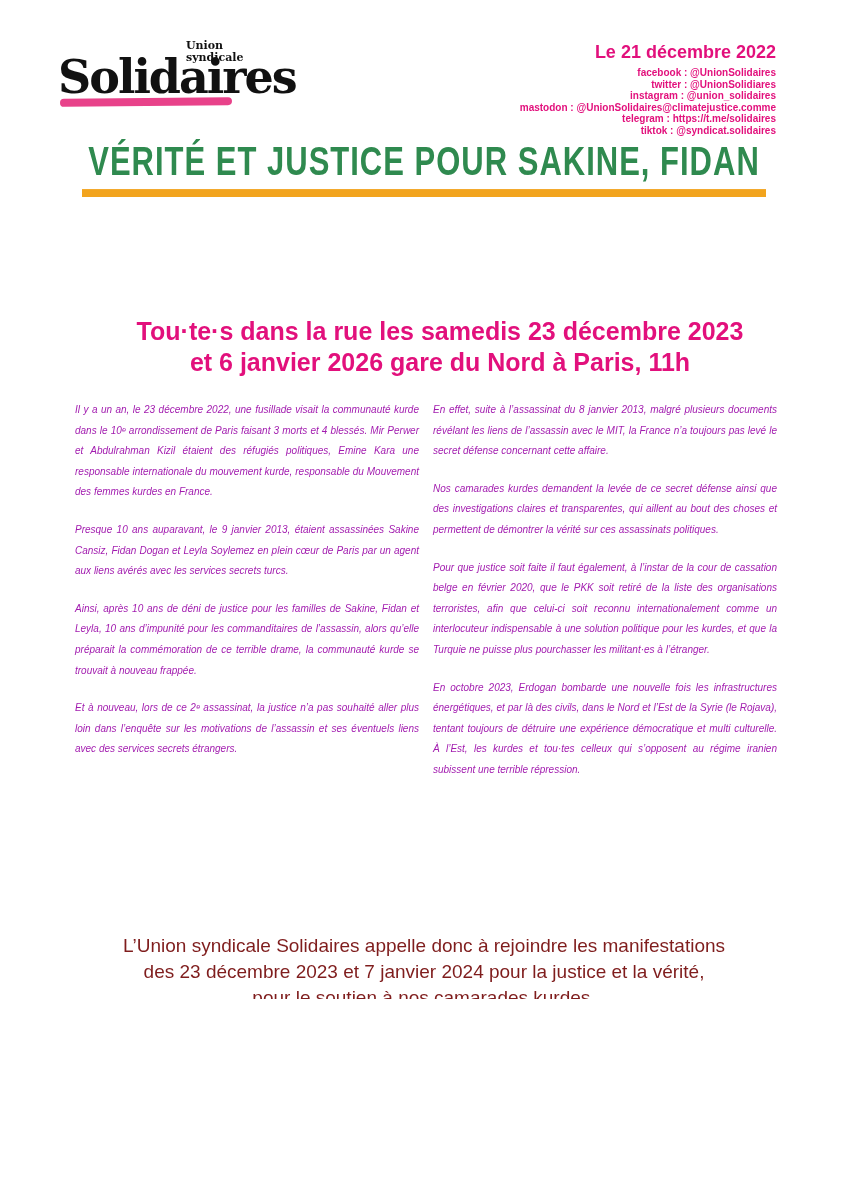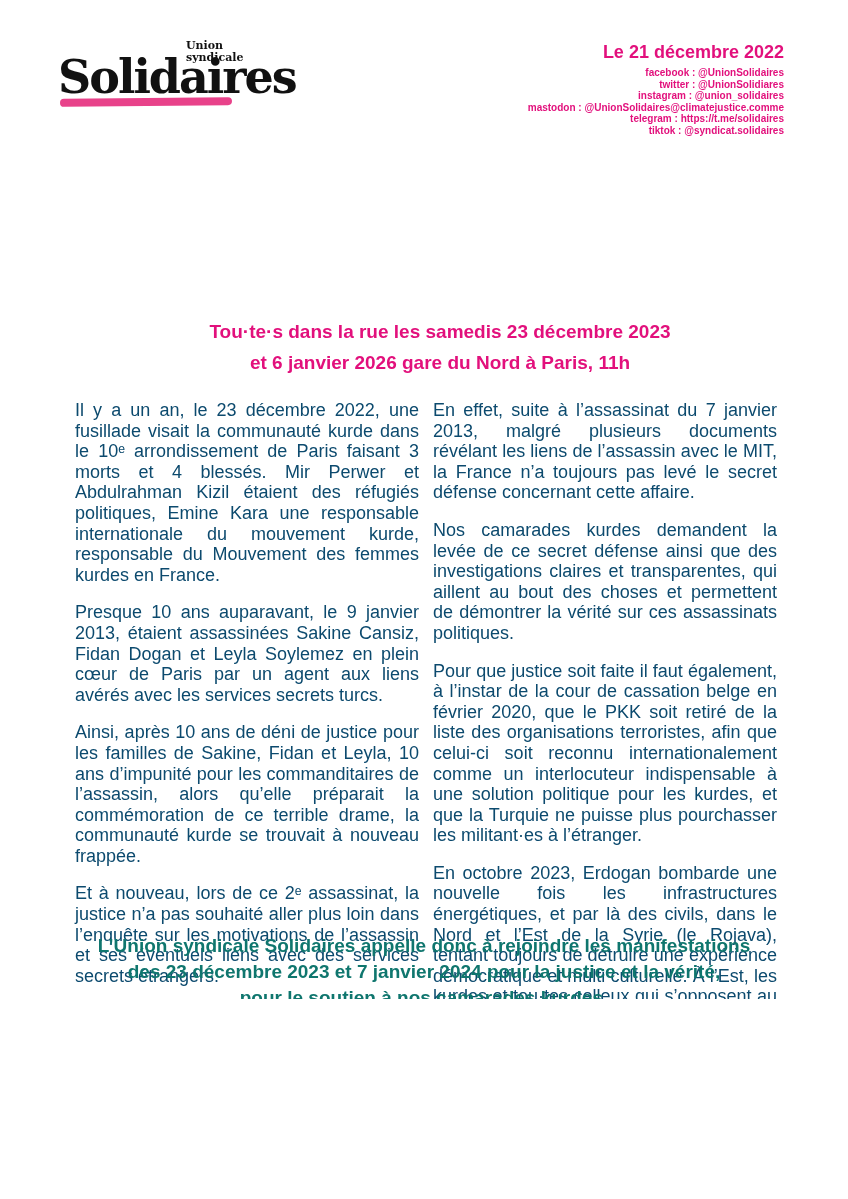--- a/index.html
+++ b/index.html
@@ -11,47 +11,47 @@
 
   
   .logo-block { position:absolute; left:58px; top:36px; width:200px; }
   .logo-union { position:absolute; left:128px; top:4px; font-family:"DejaVu Serif", serif;
     font-weight:bold; font-size:11px; line-height:12px; color:#111; }
   .logo-name { position:absolute; left:0; top:14px; font-family:"DejaVu Serif", serif;
     font-weight:bold; font-size:46px; letter-spacing:-2px; color:#111; }
   .logo-brush { position:absolute; left:2px; top:62px; width:172px; height:8px;
     background:#e8428a; border-radius:4px; transform:rotate(-0.6deg); }
 
-  .header-meta { position:absolute; right:64px; top:42px; text-align:right; color:#e2107c; }
+  .header-meta { position:absolute; right:72px; top:42px; text-align:right; color:#e2107c; }
   .header-date { font-size:18px; font-weight:bold; margin-bottom:4px; }
   .social-line { font-size:10px; font-weight:bold; line-height:11.5px; }
 
   
   .main-title { position:absolute; left:0; top:152px; width:848px; text-align:center; }
   .title-line { display:block; height:54px; }
   .title-line span {
     display:inline-block; font-weight:800; font-size:31px; letter-spacing:1px;
     color:#2f8a4f; text-transform:uppercase;
     transform:scaleY(1.32); transform-origin:center bottom;
     border-bottom:6px solid #f2a41e; padding:0 6px 3px 6px;
   }
 
   
   .subtitle { position:absolute; left:0; top:316px; width:848px; text-align:center;
-    color:#e2107c; font-weight:bold; font-size:19px; line-height:31px;padding-left:32px; }
+    color:#e2107c; font-weight:bold; font-size:25px; line-height:31px;padding-left:32px; }
 
   
   .columns { position:absolute; left:75px; top:400px; width:702px; display:flex; gap:14px; }
   .col { width:344px; }
-  .col p { font-size:18px; line-height:20.6px; color:#0c4a6e; text-align:justify;
-    margin-bottom:17px; hyphens:auto; }
+  .col p { font-size:10px; line-height:20.6px; color:#a21caf; text-align:justify;
+    margin-bottom:17px; hyphens:auto;font-style:italic; }
 
   
   .cta { position:absolute; left:44px; top:933px; width:760px; text-align:center;
-    color:#0f766e; font-weight:bold; font-size:19px; line-height:26px; }
+    color:#7f1d1d; font-weight:normal; font-size:19px; line-height:26px; }
 
   
   .banner { position:absolute; left:14px; top:1046px; width:820px; height:140px;
     background:#f1b23b; overflow:hidden; }
   .red-wedge { position:absolute; left:0; top:0; width:250px; height:140px; background:#e23a28;
     clip-path:polygon(0 0, 58% 0, 100% 30%, 34% 100%, 0 100%); }
   .pennant { position:absolute; left:212px; top:-6px; width:95px; height:88px; background:#e23a28;
     clip-path:polygon(0 0, 100% 0, 45% 100%); transform:rotate(-8deg); }
   .green-flag { position:absolute; left:258px; top:-10px; width:118px; height:74px;
     background:#2e7d46; transform:rotate(6deg); }
@@ -98,36 +98,37 @@
     <div class="header-date">Le 21 décembre 2022</div>
     <div class="social-line">facebook : @UnionSolidaires</div>
     <div class="social-line">twitter : @UnionSolidiares</div>
     <div class="social-line">instagram : @union_solidaires</div>
     <div class="social-line">mastodon : @UnionSolidaires@climatejustice.comme</div>
     <div class="social-line">telegram : https://t.me/solidaires</div>
     <div class="social-line">tiktok : @syndicat.solidaires</div>
   </div>
 
   <div class="main-title">
+    <div class="title-line"><span>Vérité et justice pour Sakine, Fidan</span></div>
   </div>
 
   <div class="subtitle">
     <div>Tou·te·s dans la rue les samedis 23 décembre 2023</div>
     <div>et 6 janvier 2026 gare du Nord à Paris, 11h</div>
   </div>
 
   <div class="columns">
     <div class="col">
       <p>Il y a un an, le 23 décembre 2022, une fusillade visait la communauté kurde dans le 10ᵉ arrondissement de Paris faisant 3 morts et 4 blessés. Mir Perwer et Abdulrahman Kizil étaient des réfugiés politiques, Emine Kara une responsable internationale du mouvement kurde, responsable du Mouvement des femmes kurdes en France.</p>
       <p>Presque 10 ans auparavant, le 9 janvier 2013, étaient assassinées Sakine Cansiz, Fidan Dogan et Leyla Soylemez en plein cœur de Paris par un agent aux liens avérés avec les services secrets turcs.</p>
       <p>Ainsi, après 10 ans de déni de justice pour les familles de Sakine, Fidan et Leyla, 10 ans d’impunité pour les commanditaires de l’assassin, alors qu’elle préparait la commémoration de ce terrible drame, la communauté kurde se trouvait à nouveau frappée.</p>
       <p>Et à nouveau, lors de ce 2ᵉ assassinat, la justice n’a pas souhaité aller plus loin dans l’enquête sur les motivations de l’assassin et ses éventuels liens avec des services secrets étrangers.</p>
     </div>
     <div class="col">
-      <p>En effet, suite à l’assassinat du 7 janvier 2013, malgré plusieurs documents révélant les liens de l’assassin avec le MIT, la France n’a toujours pas levé le secret défense concernant cette affaire.</p>
+      <p>En effet, suite à l’assassinat du 8 janvier 2013, malgré plusieurs documents révélant les liens de l’assassin avec le MIT, la France n’a toujours pas levé le secret défense concernant cette affaire.</p>
       <p>Nos camarades kurdes demandent la levée de ce secret défense ainsi que des investigations claires et transparentes, qui aillent au bout des choses et permettent de démontrer la vérité sur ces assassinats politiques.</p>
       <p>Pour que justice soit faite il faut également, à l’instar de la cour de cassation belge en février 2020, que le PKK soit retiré de la liste des organisations terroristes, afin que celui-ci soit reconnu internationalement comme un interlocuteur indispensable à une solution politique pour les kurdes, et que la Turquie ne puisse plus pourchasser les militant·es à l’étranger.</p>
       <p>En octobre 2023, Erdogan bombarde une nouvelle fois les infrastructures énergétiques, et par là des civils, dans le Nord et l’Est de la Syrie (le Rojava), tentant toujours de détruire une expérience démocratique et multi culturelle. À l’Est, les kurdes et tou·tes celleux qui s’opposent au régime iranien subissent une terrible répression.</p>
     </div>
   </div>
 
   <div class="cta">
     <div>L’Union syndicale Solidaires appelle donc à rejoindre les manifestations</div>
     <div>des 23 décembre 2023 et 7 janvier 2024 pour la justice et la vérité,</div>
     <div>pour le soutien à nos camarades kurdes.</div>

